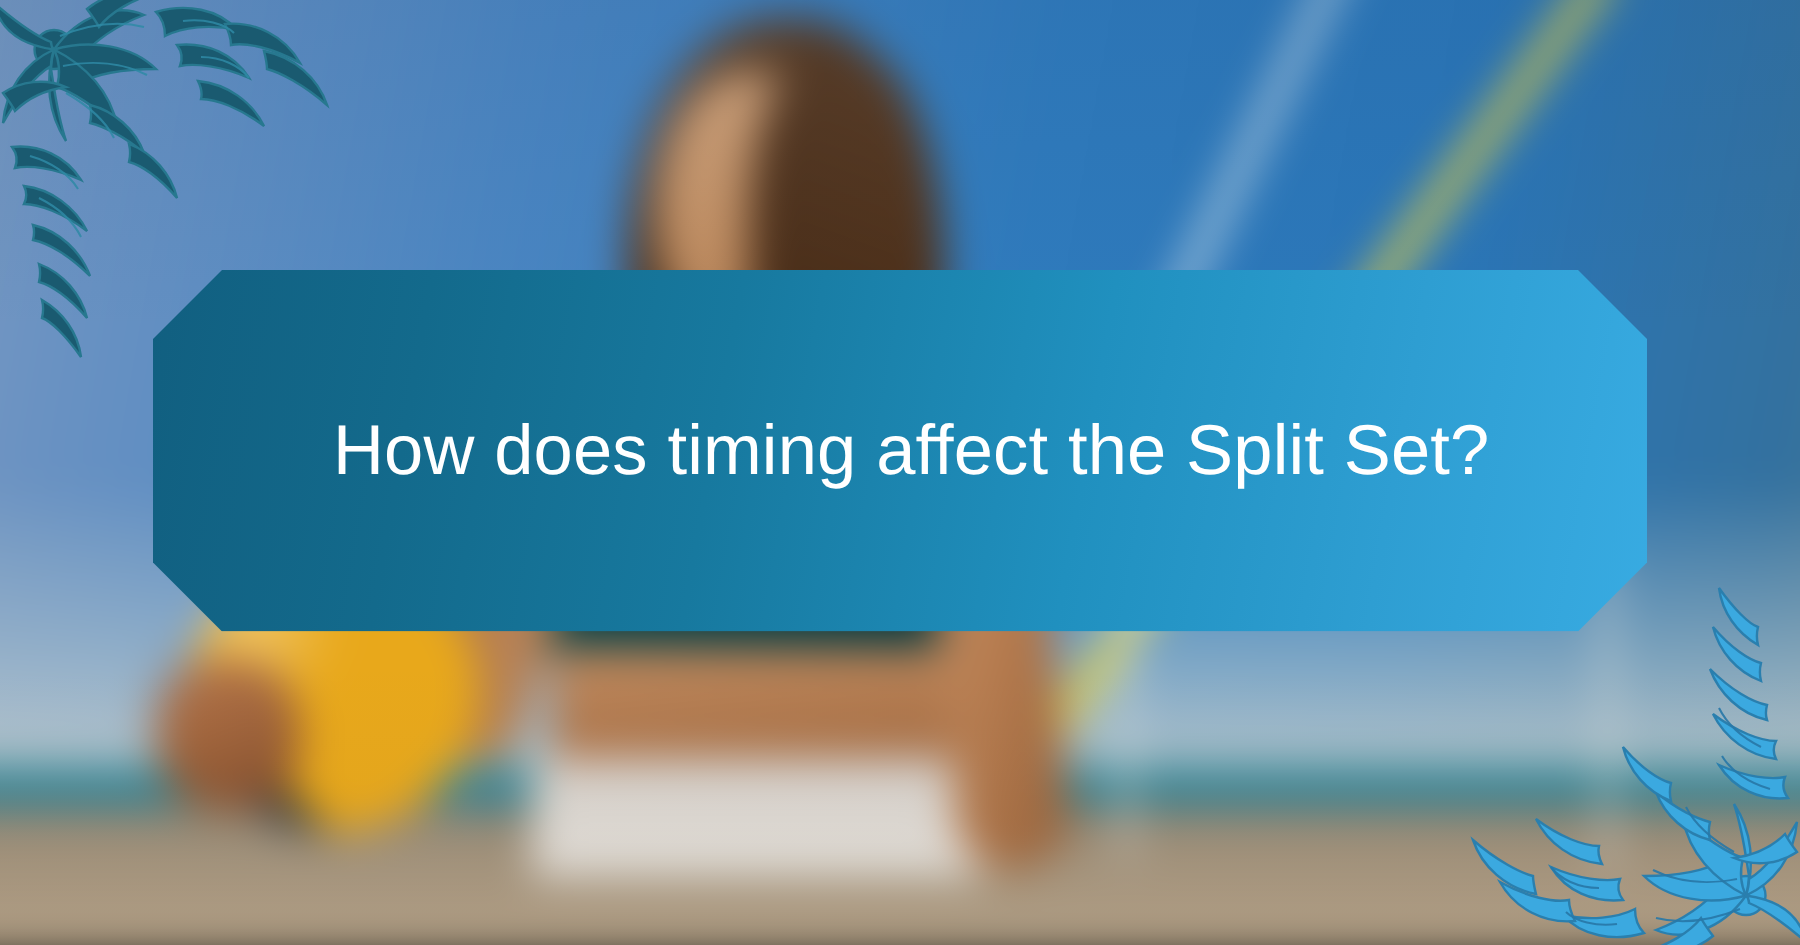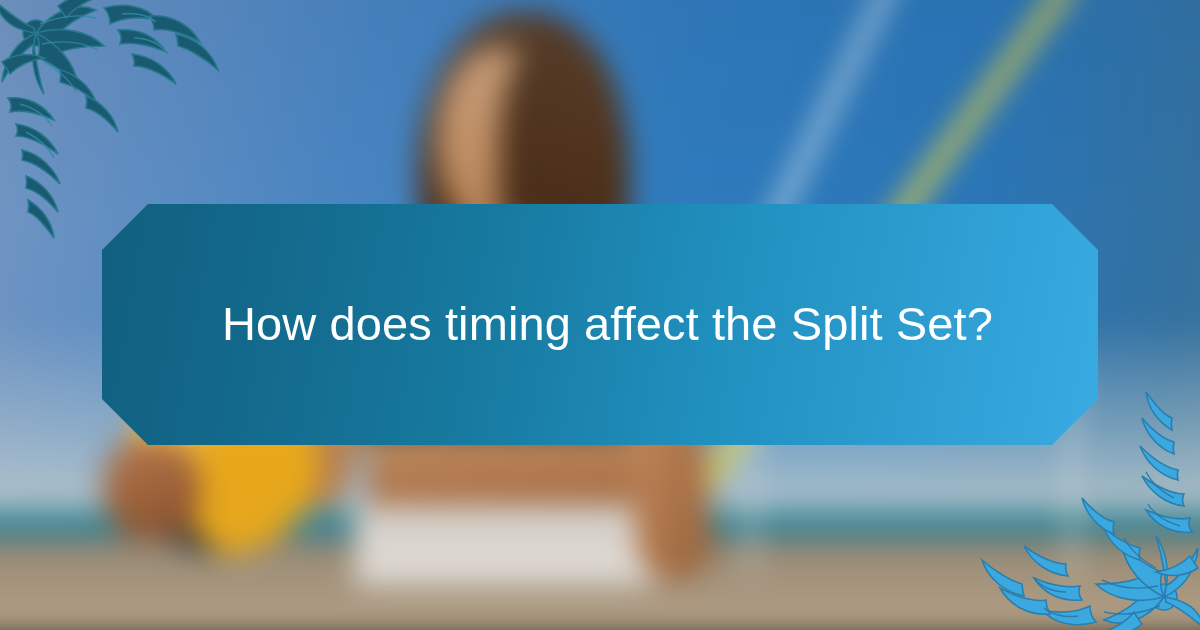--- a/index.html
+++ b/index.html
@@ -304,21 +304,21 @@
     position: absolute;
     pointer-events: none;
   }
   .ornament-tl { left: 0; top: 0; width: 250px; height: 250px; }
   .ornament-br { right: 0; bottom: 0; width: 250px; height: 250px; }
 
   
   .banner {
     position: absolute;
     left: 102px;
-    top: 204px;
+    top: 180px;
     width: 996px;
     height: 241px;
     background: linear-gradient(100deg,
       #115f80 0%,
       #136a8c 18%,
       #17799f 38%,
       #2090bf 62%,
       #2e9ed2 82%,
       #38abe2 100%);
     clip-path: polygon(

